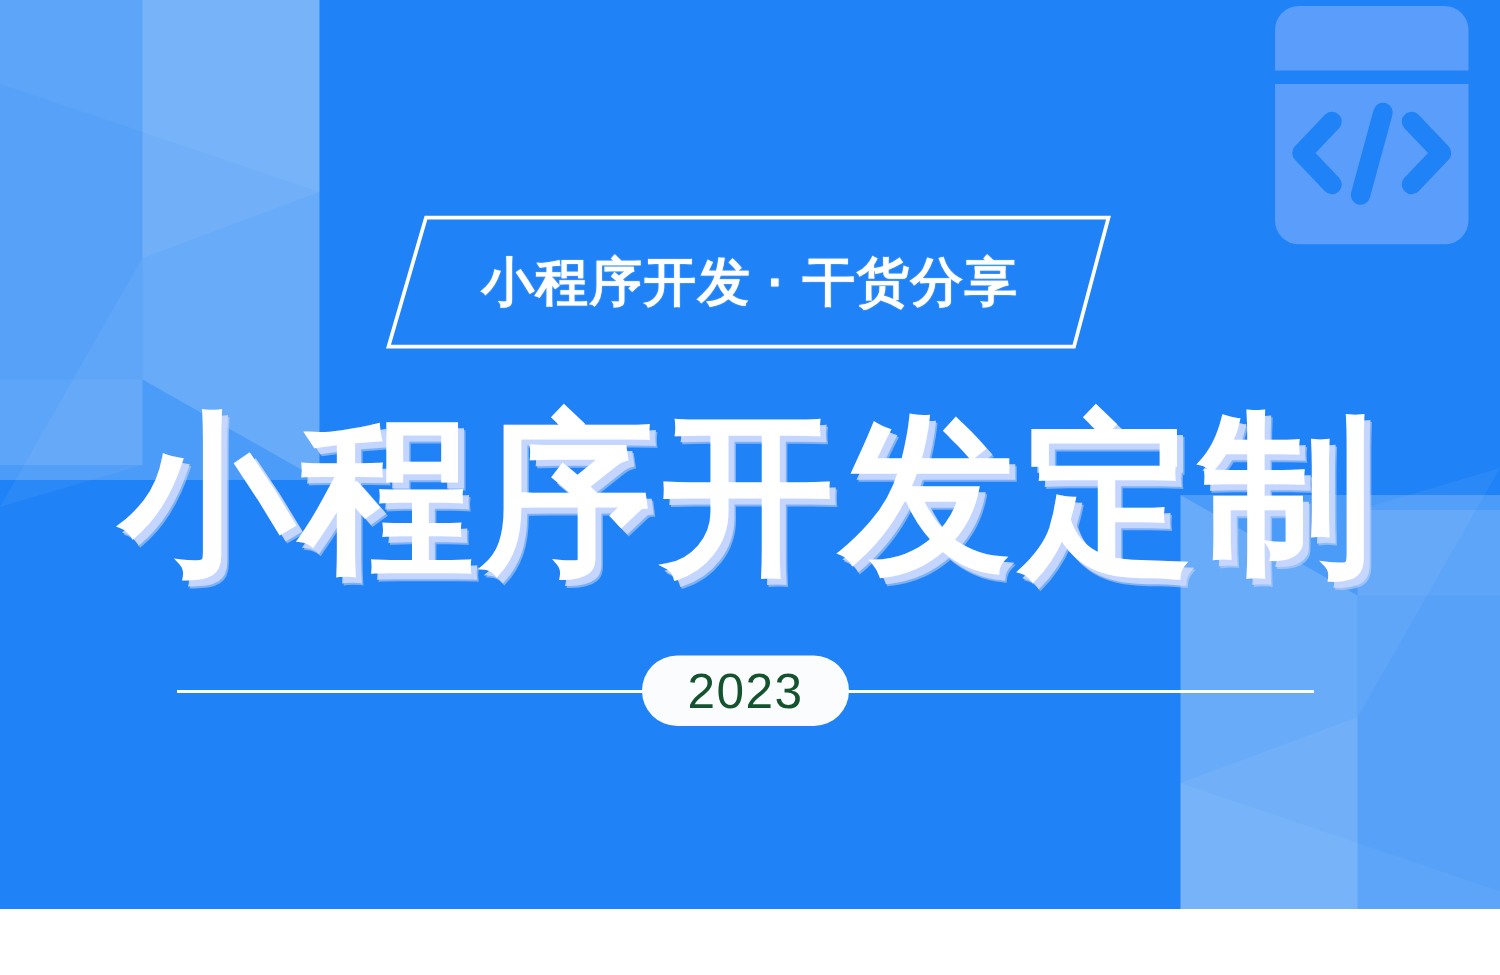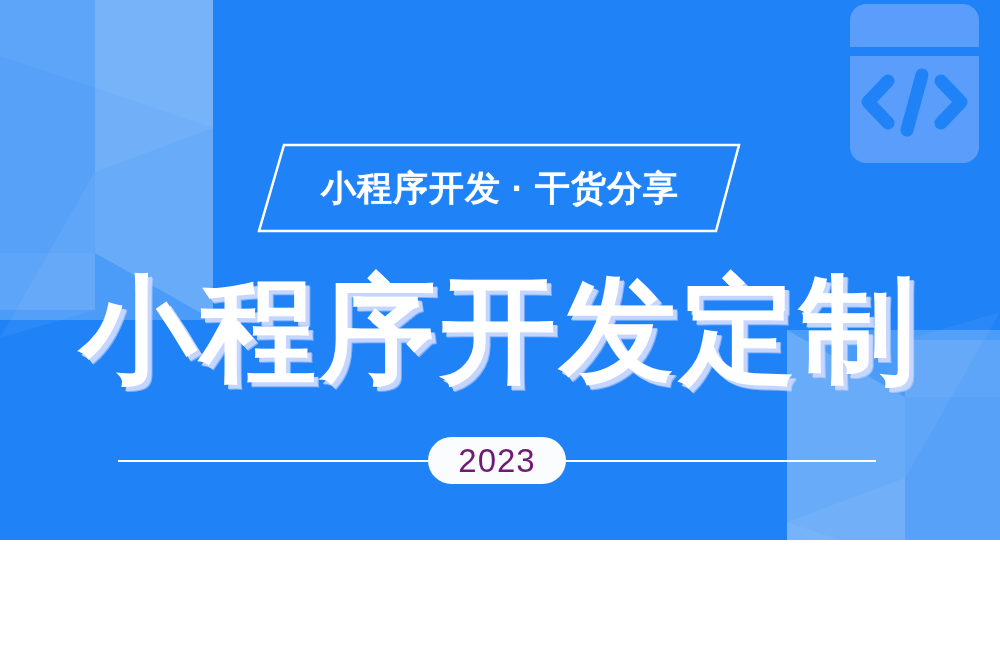--- a/index.html
+++ b/index.html
@@ -3,21 +3,21 @@
 <meta charset="utf-8">
 <style>
   html, body {
     margin: 0;
     padding: 0;
     background: #ffffff;
   }
   #poster {
     position: relative;
     width: 1000px;
-    height: 540px;
+    height: 606px;
     overflow: hidden;
     background: #1f82f7;
     font-family: "Liberation Sans", "DejaVu Sans", sans-serif;
     -webkit-font-smoothing: antialiased;
   }
 
   
   .deco-layer {
     position: absolute;
     top: 0;
@@ -98,21 +98,21 @@
     position: absolute;
     left: 428px;
     top: 437px;
     width: 138px;
     height: 47px;
     border-radius: 24px;
     background: #fbfcfe;
     display: flex;
     align-items: center;
     justify-content: center;
-    color: #701a75;
+    color: #14532d;
     font-size: 33px;
     font-weight: normal;
     letter-spacing: 1px;
   }
 </style>
 </head>
 <body>
 
 <div id="poster">
 

